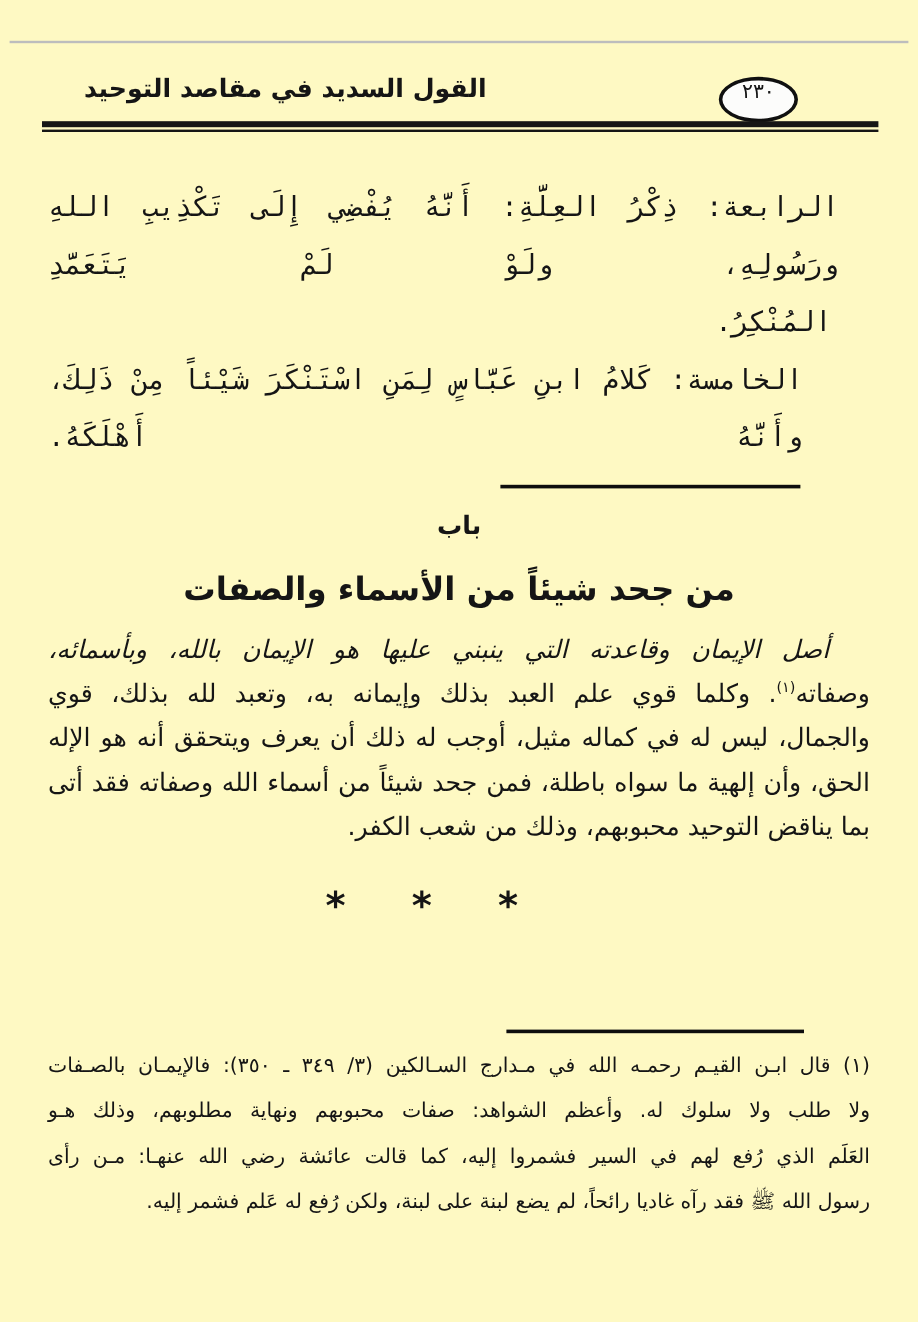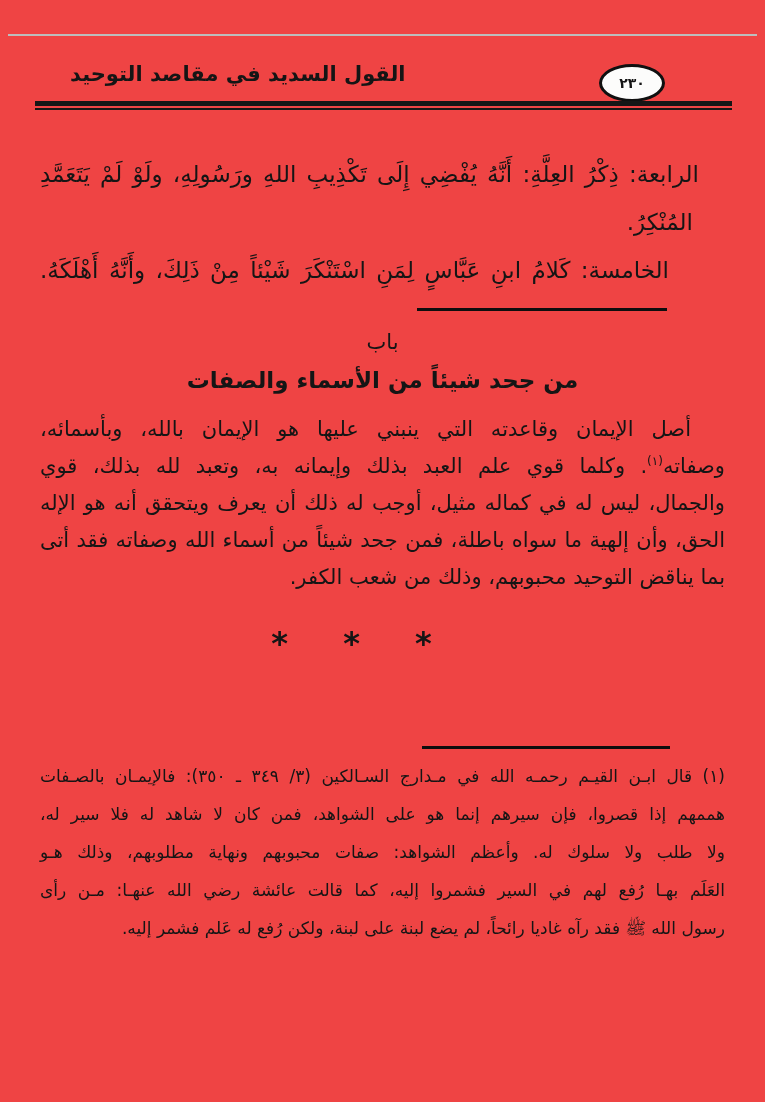--- a/index.html
+++ b/index.html
@@ -2,21 +2,21 @@
 <html lang="ar" dir="rtl"><head>
 <meta charset="utf-8">
 <style>
   html,body { margin:0; padding:0; }
   body { background:#e8e8e8; font-family:"DejaVu Sans", sans-serif; }
 
   .page {
     position:relative;
     width:765px; height:1102px;
     margin:0 auto;
-    background:#ef4444;
+    background:#fef9c3;
     color:#151515;
     direction:rtl;
     overflow:hidden;
   }
 
   .top-rule {
     position:absolute; top:34px; left:8px; right:8px;
     height:2px; background:#bdbdbd;
   }
 
@@ -24,53 +24,53 @@
     position:absolute; top:62px; left:70px;
     font-size:21px; font-weight:bold;
     letter-spacing:0.5px;
     white-space:nowrap;
   }
 
   .page-badge {
     position:absolute; top:64px; right:100px;
     width:60px; height:32px;
     border:3.5px solid #101010; border-radius:50%;
-    display:flex; align-items:center; justify-content:center;
-    font-size:14px; font-weight:bold;
+    display:flex; justify-content:center;
+    font-size:17px; font-weight:normal;
     background:#fcfcfb;
   }
 
   .header-rule { position:absolute; top:101px; left:35px; right:33px; }
   .header-rule .thick { height:5px; background:#161616; }
   .header-rule .thin  { height:2px; background:#161616; margin-top:2px; }
 
   .content { position:absolute; top:140px; right:40px; left:40px; }
 
   .matn-line { font-size:23px; line-height:48px; }
   .body-line { font-size:21px; line-height:37px; }
   .fn-line   { font-size:17px; line-height:38px; }
 
   .j  { text-align:justify; text-align-last:justify; }
   .r  { text-align:right; }
 
-  .matn { margin-top:10px; }
+  .matn { margin-top:10px;font-family:Liberation Mono, monospace; }
   .matn .ind1 { padding-right:26px; }
   .matn .cont { padding-right:32px; }
   .matn .ind2 { padding-right:56px; }
 
   .short-rule {
     height:3px; background:#0e0e0e;
     width:250px; margin:14px 58px 0 auto;
   }
 
-  .bab { margin-top:16px; text-align:center; font-size:21px; font-weight:normal; line-height:30px; }
-  .chapter-title { margin-top:8px; text-align:center; font-size:23px; font-weight:bold; line-height:30px; }
+  .bab { margin-top:16px; text-align:center; font-size:21px; font-weight:bold; line-height:30px; }
+  .chapter-title { margin-top:24px; text-align:center; font-size:27px; font-weight:bold; line-height:30px; }
 
   .body-par { margin-top:16px; }
-  .body-par .ind1 { padding-right:34px; }
+  .body-par .ind1 { padding-right:34px;font-style:italic; }
 
   sup.fn-ref { font-size:12px; vertical-align:super; line-height:0; }
 
   .stars {
     margin-top:32px; margin-right:40px;
     text-align:center;
     font-size:32px; font-weight:bold; line-height:30px;
     letter-spacing:22px;
   }
 
@@ -122,20 +122,19 @@
       <div class="body-line j">الحق، وأن إلهية ما سواه باطلة، فمن جحد شيئاً من أسماء الله وصفاته فقد أتى</div>
       <div class="body-line r">بما يناقض التوحيد محبوبهم، وذلك من شعب الكفر.</div>
     </div>
 
     <div class="stars">* * *</div>
 
     <div class="fn-rule"></div>
 
     <div class="footnote">
       <div class="fn-line j">(١) قال ابـن القيـم رحمـه الله في مـدارج السـالكين (٣/ ٣٤٩ ـ ٣٥٠): فالإيمـان بالصـفات</div>
-      <div class="fn-line j">هممهم إذا قصروا، فإن سيرهم إنما هو على الشواهد، فمن كان لا شاهد له فلا سير له،</div>
       <div class="fn-line j">ولا طلب ولا سلوك له. وأعظم الشواهد: صفات محبوبهم ونهاية مطلوبهم، وذلك هـو</div>
-      <div class="fn-line j">العَلَم بهـا رُفع لهم في السير فشمروا إليه، كما قالت عائشة رضي الله عنهـا: مـن رأى</div>
+      <div class="fn-line j">العَلَم الذي رُفع لهم في السير فشمروا إليه، كما قالت عائشة رضي الله عنهـا: مـن رأى</div>
       <div class="fn-line r">رسول الله ﷺ فقد رآه غاديا رائحاً، لم يضع لبنة على لبنة، ولكن رُفع له عَلم فشمر إليه.</div>
     </div>
 
   </div>
 </div>
 
 </body></html>

